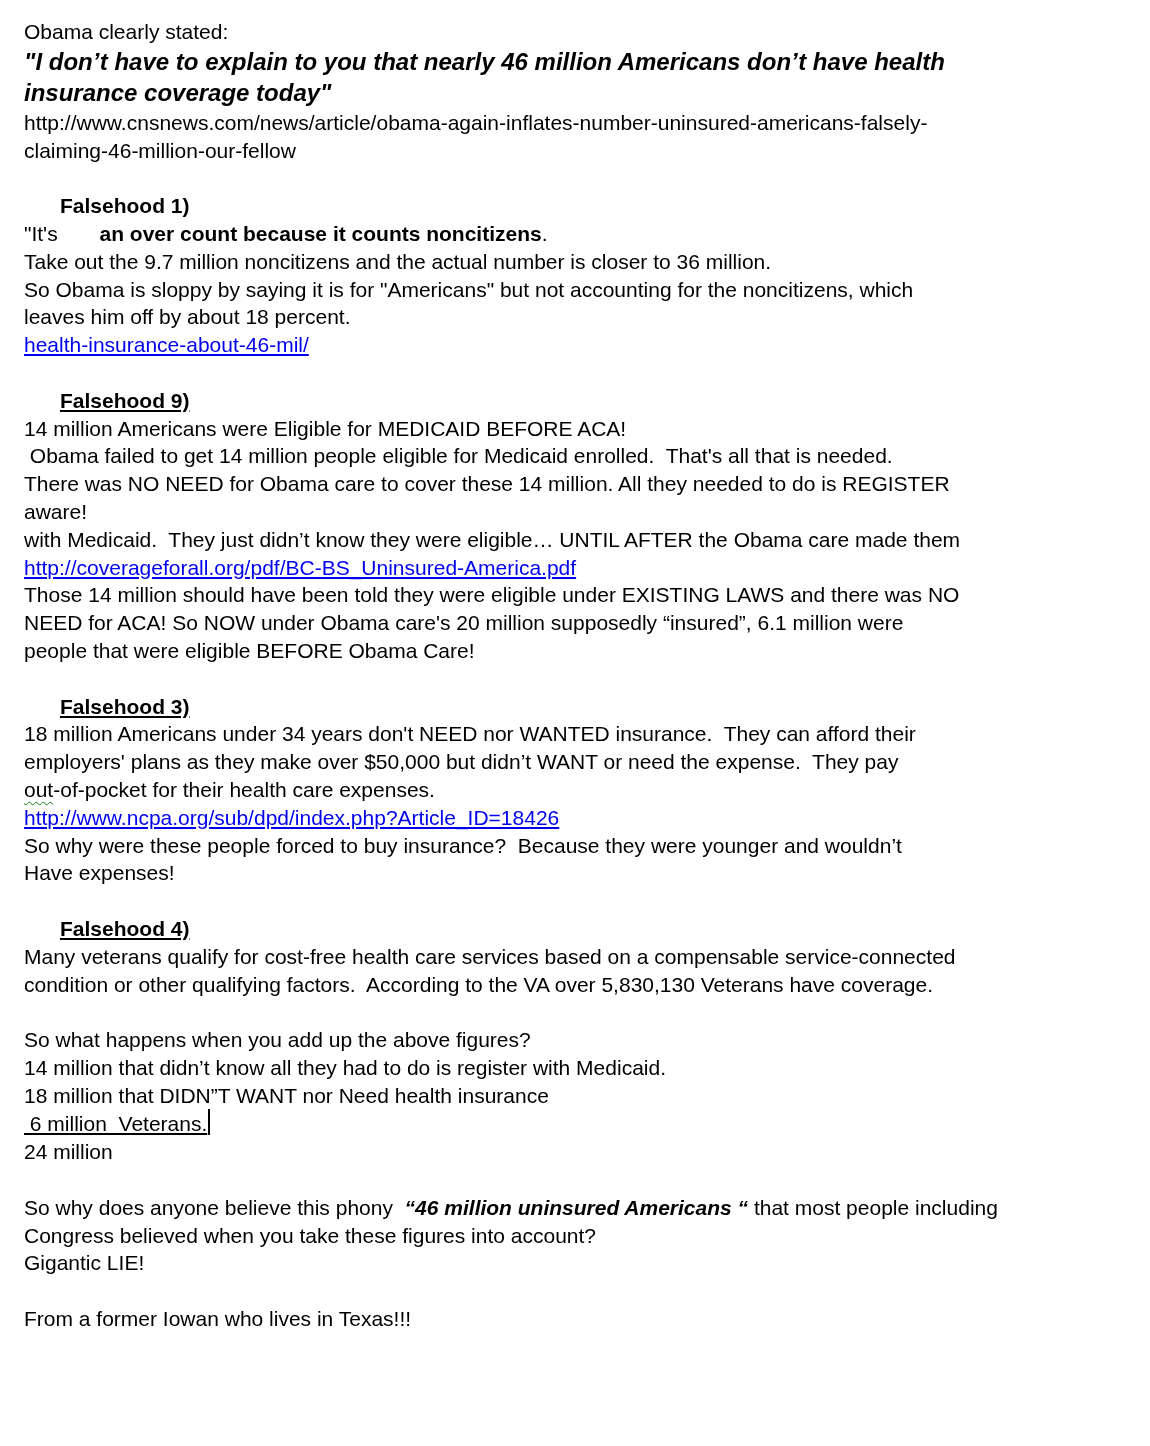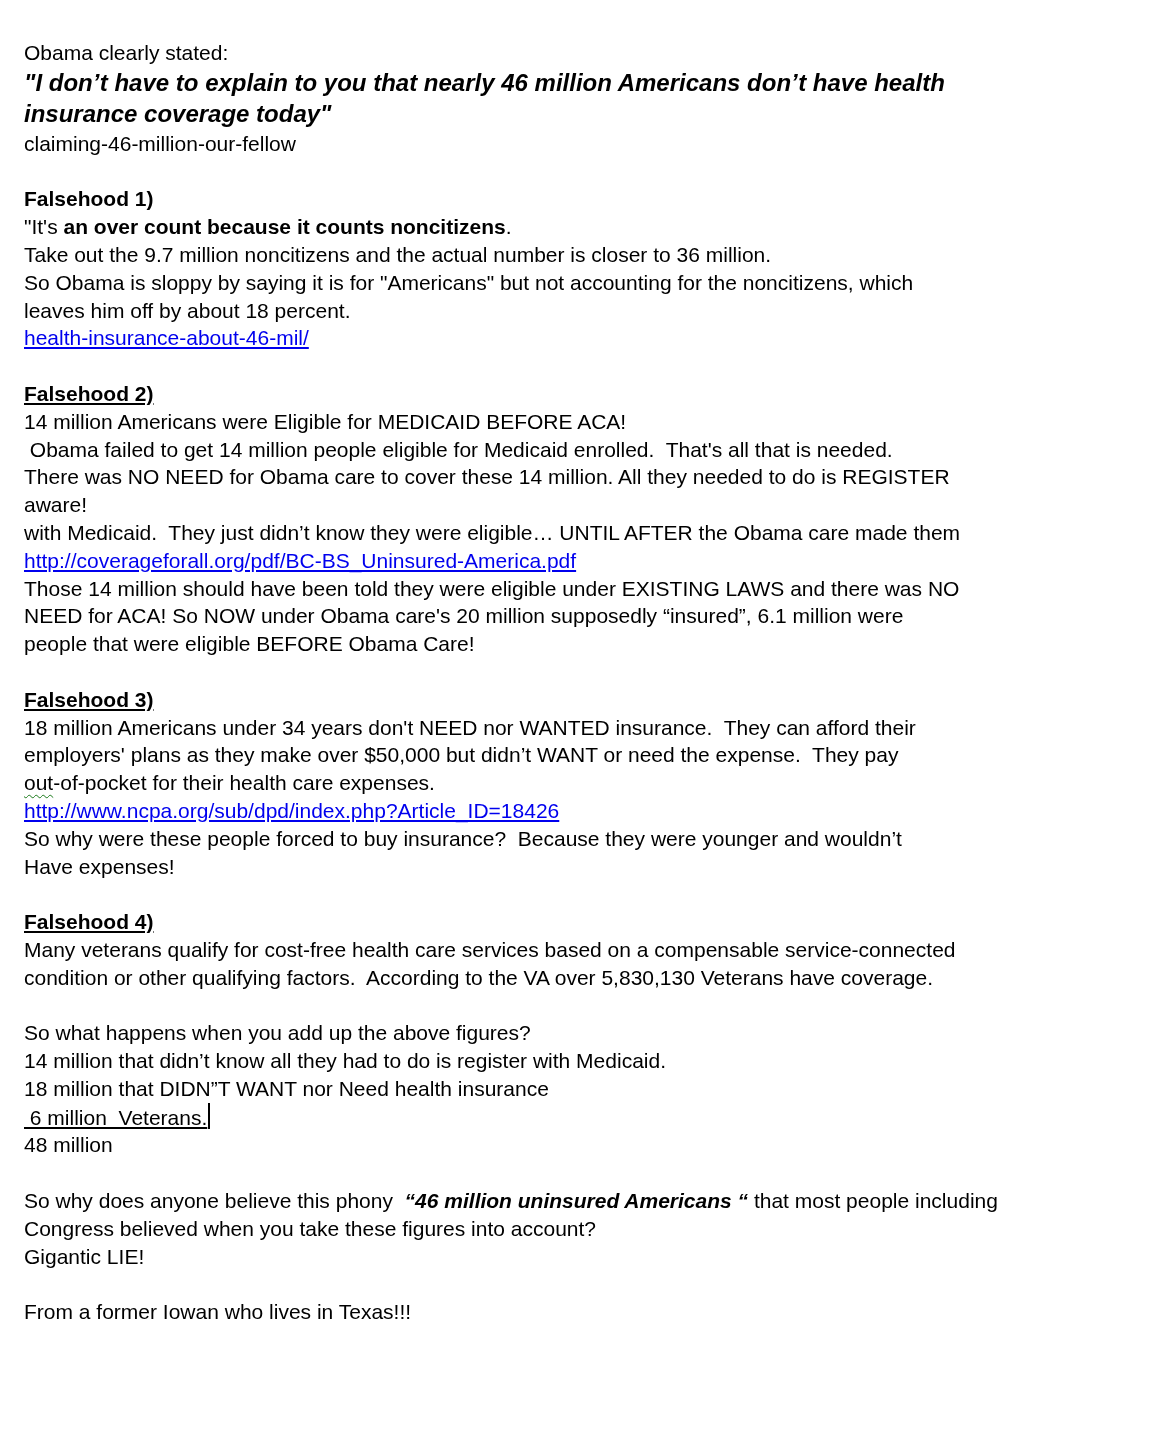--- a/index.html
+++ b/index.html
@@ -4,34 +4,34 @@
 <title>Document</title>
 <style>
   html, body { margin: 0; padding: 0; background: #ffffff; }
   body {
     width: 1150px; height: 1446px;
     font-family: "Liberation Sans", sans-serif;
     color: #000000;
     overflow: hidden;
   }
   .doc {
-    padding: 39px 18px 0 24px;
+    padding: 18px 18px 0 24px;
   }
   .line {
     font-size: 21px;
     line-height: 27.8px;
     white-space: pre;
   }
   .line.quote {
     font-size: 24px;
     line-height: 31.5px;
     font-weight: bold;
     font-style: italic;
   }
-  .b { font-weight: bold; }
+  .b { font-weight: bold; margin-left: 36px; }
   .i { font-style: italic; font-weight: bold; }
   .u { text-decoration: underline; }
   .sq {
     text-decoration-line: underline;
     text-decoration-style: wavy;
     text-decoration-color: #1a7a1a;
     text-decoration-thickness: 1px;
     text-underline-offset: 4px;
   }
   a.link {
@@ -47,30 +47,31 @@
     margin-left: 1px;
   }
 </style>
 </head>
 <body>
 
 <div class="doc">
     <div class="line"><span>Obama clearly stated:</span></div>
     <div class="line quote"><span>"I don’t have to explain to you that nearly 46 million Americans don’t have health</span></div>
     <div class="line quote"><span>insurance coverage today"</span></div>
+    <div class="line"><span>http://www.cnsnews.com/news/article/obama-again-inflates-number-uninsured-americans-falsely-</span></div>
     <div class="line"><span>claiming-46-million-our-fellow</span></div>
     <div class="line">&nbsp;</div>
     <div class="line"><span class="b">Falsehood 1)</span></div>
     <div class="line"><span>"It's </span><span class="b">an over count because it counts noncitizens</span><span>.</span></div>
     <div class="line"><span>Take out the 9.7 million noncitizens and the actual number is closer to 36 million.</span></div>
     <div class="line"><span>So Obama is sloppy by saying it is for "Americans" but not accounting for the noncitizens, which</span></div>
     <div class="line"><span>leaves him off by about 18 percent.</span></div>
     <div class="line"><a class="link" href="#">health-insurance-about-46-mil/</a></div>
     <div class="line">&nbsp;</div>
-    <div class="line"><span class="b u">Falsehood 2)</span></div>
+    <div class="line"><span class="b u">Falsehood 9)</span></div>
     <div class="line"><span>14 million Americans were Eligible for MEDICAID BEFORE ACA!</span></div>
     <div class="line"><span> Obama failed to get 14 million people eligible for Medicaid enrolled.  That's all that is needed.</span></div>
     <div class="line"><span>There was NO NEED for Obama care to cover these 14 million. All they needed to do is REGISTER</span></div>
     <div class="line"><span>aware!</span></div>
     <div class="line"><span>with Medicaid.  They just didn’t know they were eligible… UNTIL AFTER the Obama care made them</span></div>
     <div class="line"><a class="link" href="#">http://coverageforall.org/pdf/BC-BS_Uninsured-America.pdf</a></div>
     <div class="line"><span>Those 14 million should have been told they were eligible under EXISTING LAWS and there was NO</span></div>
     <div class="line"><span>NEED for ACA! So NOW under Obama care's 20 million supposedly “insured”, 6.1 million were</span></div>
     <div class="line"><span>people that were eligible BEFORE Obama Care!</span></div>
     <div class="line">&nbsp;</div>
@@ -83,20 +84,20 @@
     <div class="line"><span>Have expenses!</span></div>
     <div class="line">&nbsp;</div>
     <div class="line"><span class="b u">Falsehood 4)</span></div>
     <div class="line"><span>Many veterans qualify for cost-free health care services based on a compensable service-connected</span></div>
     <div class="line"><span>condition or other qualifying factors.  According to the VA over 5,830,130 Veterans have coverage.</span></div>
     <div class="line">&nbsp;</div>
     <div class="line"><span>So what happens when you add up the above figures?</span></div>
     <div class="line"><span>14 million that didn’t know all they had to do is register with Medicaid.</span></div>
     <div class="line"><span>18 million that DIDN”T WANT nor Need health insurance</span></div>
     <div class="line"><span class="u"> 6 million  Veterans.</span><span class="cursor"></span></div>
-    <div class="line"><span>48 million</span></div>
+    <div class="line"><span>24 million</span></div>
     <div class="line">&nbsp;</div>
     <div class="line"><span>So why does anyone believe this phony  </span><span class="i">“46 million uninsured Americans “</span><span> that most people including</span></div>
     <div class="line"><span>Congress believed when you take these figures into account?</span></div>
     <div class="line"><span>Gigantic LIE!</span></div>
     <div class="line">&nbsp;</div>
     <div class="line"><span>From a former Iowan who lives in Texas!!!</span></div>
   </div>
 
 </body></html>

